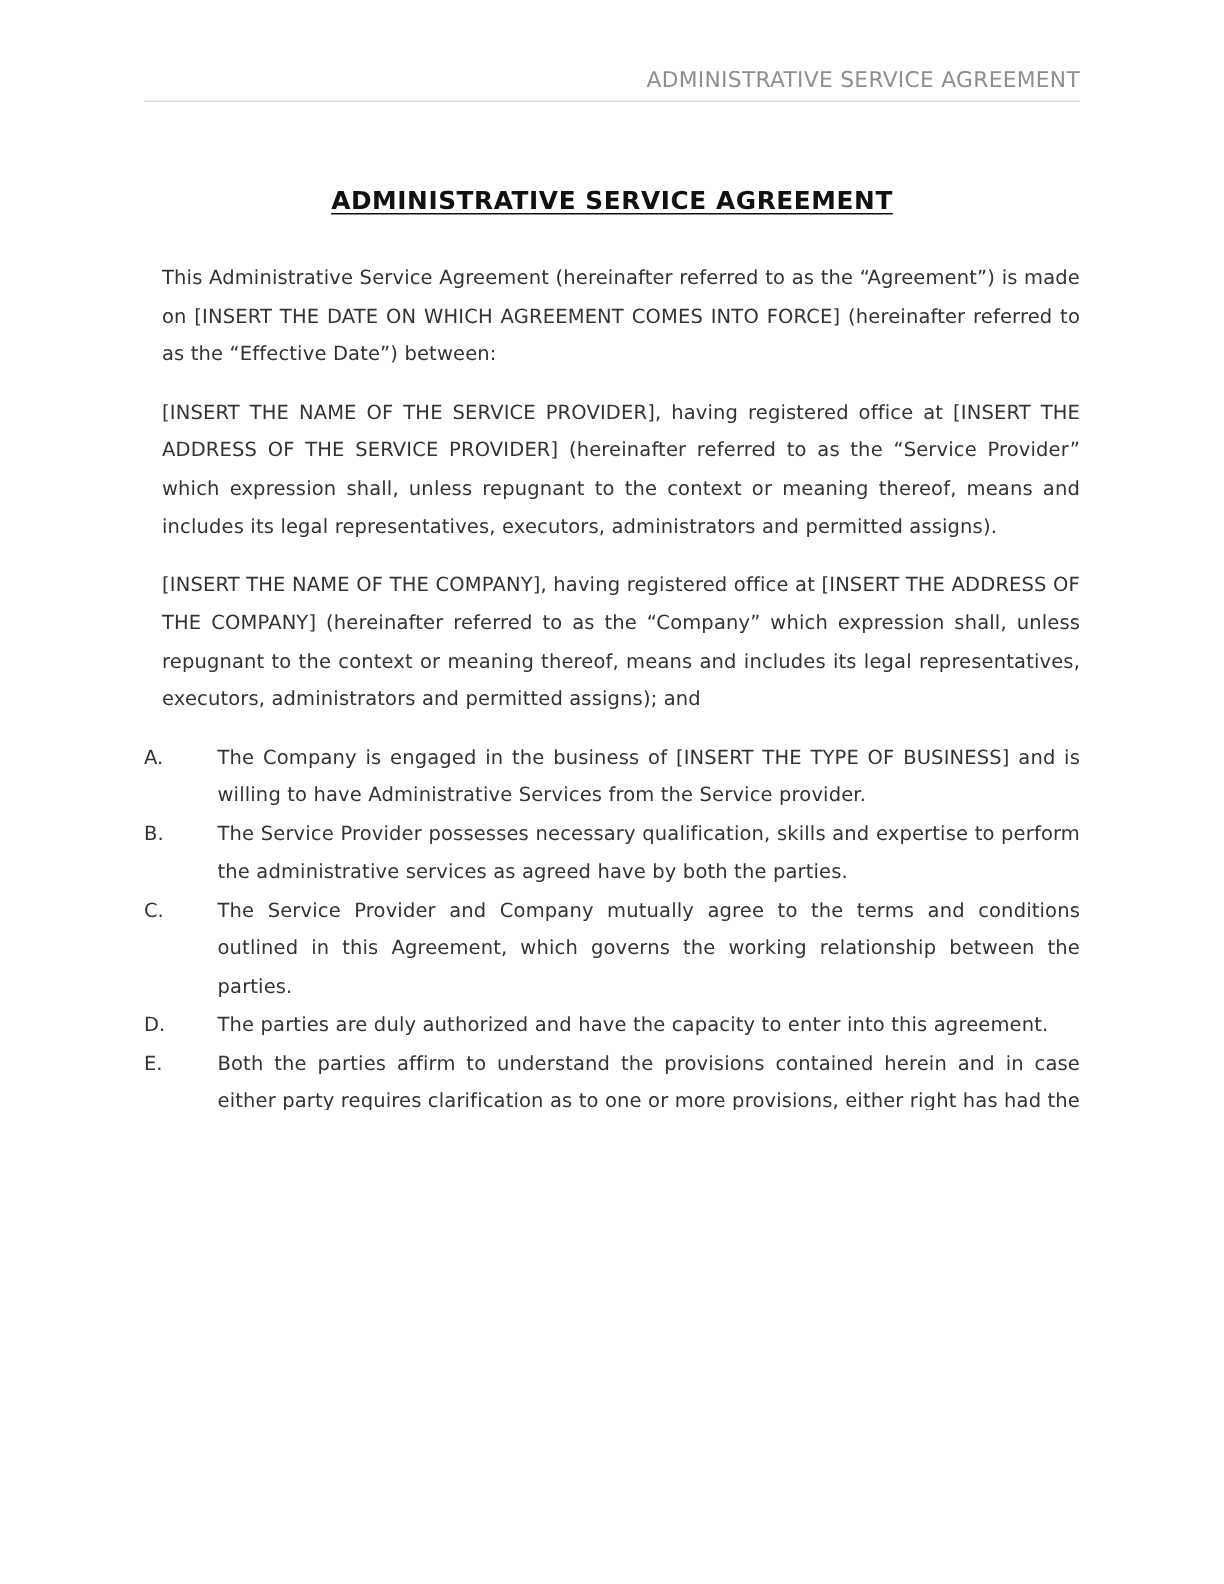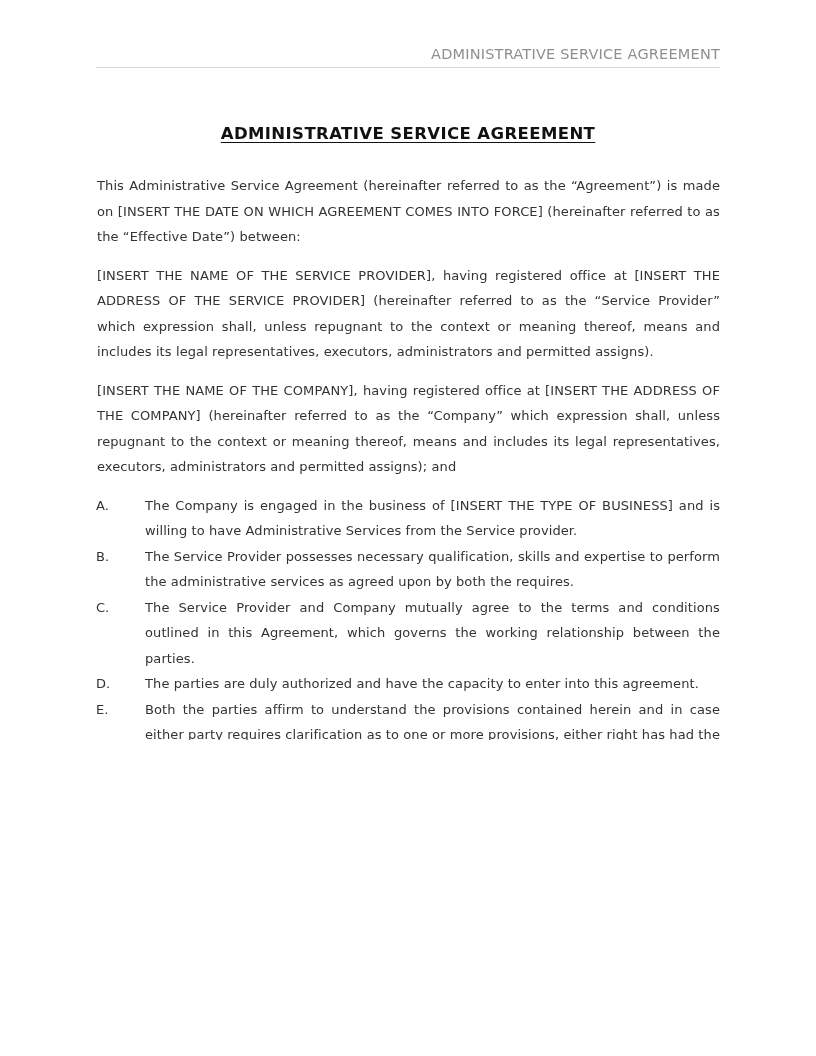--- a/index.html
+++ b/index.html
@@ -38,21 +38,21 @@
     margin: 0 0 30px 0;
     text-align: center;
     font-size: 16.5px;
     font-weight: bold;
     letter-spacing: 0.4px;
     color: #111111;
     text-decoration: underline;
     text-underline-offset: 3px;
   }
   .para {
-    margin: 0 0 13px 1px;
+    margin: 0 0 13px 12px;
     font-size: 13px;
     line-height: 25.5px;
     text-align: justify;
     letter-spacing: 0.1px;
   }
   .recitals {
     margin-top: 0;
   }
   .recital {
     display: flex;
@@ -109,21 +109,21 @@
 
     <div class="recitals">
 
       <div class="recital">
         <span class="marker">A.</span>
         <p class="rtext">The Company is engaged in the business of [INSERT THE TYPE OF BUSINESS] and is willing to have Administrative Services from the Service provider.</p>
       </div>
 
       <div class="recital">
         <span class="marker">B.</span>
-        <p class="rtext">The Service Provider possesses necessary qualification, skills and expertise to perform the administrative services as agreed upon by both the requires.</p>
+        <p class="rtext">The Service Provider possesses necessary qualification, skills and expertise to perform the administrative services as agreed have by both the parties.</p>
       </div>
 
       <div class="recital">
         <span class="marker">C.</span>
         <p class="rtext">The Service Provider and Company mutually agree to the terms and conditions outlined in this Agreement, which governs the working relationship between the parties.</p>
       </div>
 
       <div class="recital">
         <span class="marker">D.</span>
         <p class="rtext">The parties are duly authorized and have the capacity to enter into this agreement.</p>

